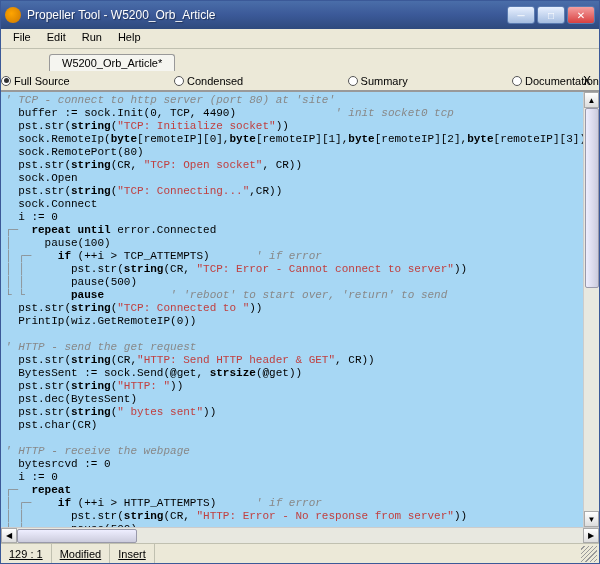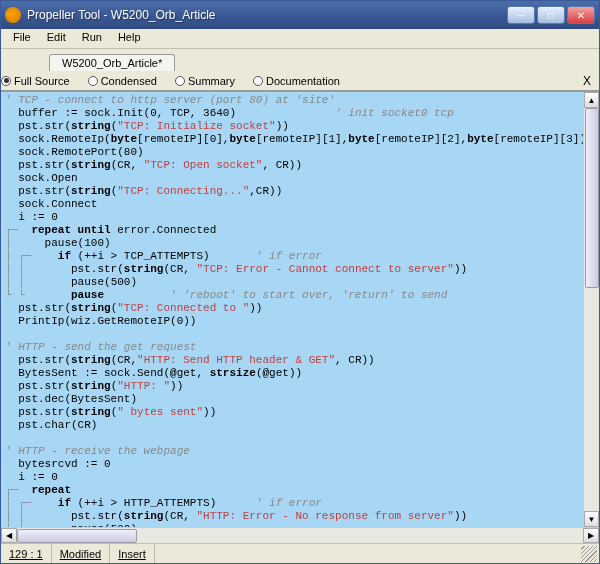--- a/index.html
+++ b/index.html
@@ -70,25 +70,24 @@
   border-radius: 3px 3px 0 0;
   font-size: 11px;
   cursor: pointer;
   margin-left: 44px;
 }
 .view-controls {
   height: 20px;
   background: #ece9d8;
   display: flex;
   align-items: center;
-  justify-content: flex-start;
+  justify-content: space-between;
   gap: 18px;
   border-bottom: 1px solid #999;
   font-size: 11px;
-  padding-right: 20px;
   position: relative;
 }
 .radio-opt { display: inline-flex; align-items: center; gap: 3px; cursor: pointer; }
 .radio { width: 10px; height: 10px; border: 1px solid #555; border-radius: 50%; background: white; display: inline-flex; align-items: center; justify-content: center; }
 .radio.checked::after { content: ""; width: 5px; height: 5px; background: #333; border-radius: 50%; }
 .close-view {
   position: absolute;
   right: 4px;
   font-family: Arial;
   font-size: 12px;
@@ -228,21 +227,21 @@
     </label>
     <label class="radio-opt">
       <span class="radio"></span>
       <span>Documentation</span>
     </label>
     <span class="close-view">X</span>
   </div>
 
   <div class="editor-wrap">
     <div class="editor"><span class="c-comment">' TCP - connect to http server (port 80) at 'site'</span>
-<span>  buffer := sock.Init(</span><span>0</span><span>, TCP, </span><span>3640</span><span>)</span><span class="c-comment">               ' init socket0 tcp</span>
+<span>  buffer := sock.Init(</span><span>0</span><span>, TCP, </span><span>4490</span><span>)</span><span class="c-comment">               ' init socket0 tcp</span>
 <span>  pst.str(</span><span class="c-kw">string</span><span>(</span><span class="c-str">"TCP: Initialize socket"</span><span>))</span>
 <span>  sock.RemoteIp(</span><span class="c-kw">byte</span><span>[remoteIP][</span><span>0</span><span>],</span><span class="c-kw">byte</span><span>[remoteIP][</span><span>1</span><span>],</span><span class="c-kw">byte</span><span>[remoteIP][</span><span>2</span><span>],</span><span class="c-kw">byte</span><span>[remoteIP][</span><span>3</span><span>])</span>
 <span>  sock.RemotePort(</span><span>80</span><span>)</span>
 <span>  pst.str(</span><span class="c-kw">string</span><span>(CR, </span><span class="c-str">"TCP: Open socket"</span><span>, CR))</span>
 <span>  sock.Open</span>
 <span>  pst.str(</span><span class="c-kw">string</span><span>(</span><span class="c-str">"TCP: Connecting..."</span><span>,CR))</span>
 <span>  sock.Connect</span>
 <span>  i := </span><span>0</span>
 <span class="tree-bar">┌─</span><span class="c-kw">  repeat until</span><span> error.Connected</span>
 <span class="tree-bar">│ </span><span>    pause(</span><span>100</span><span>)</span>

